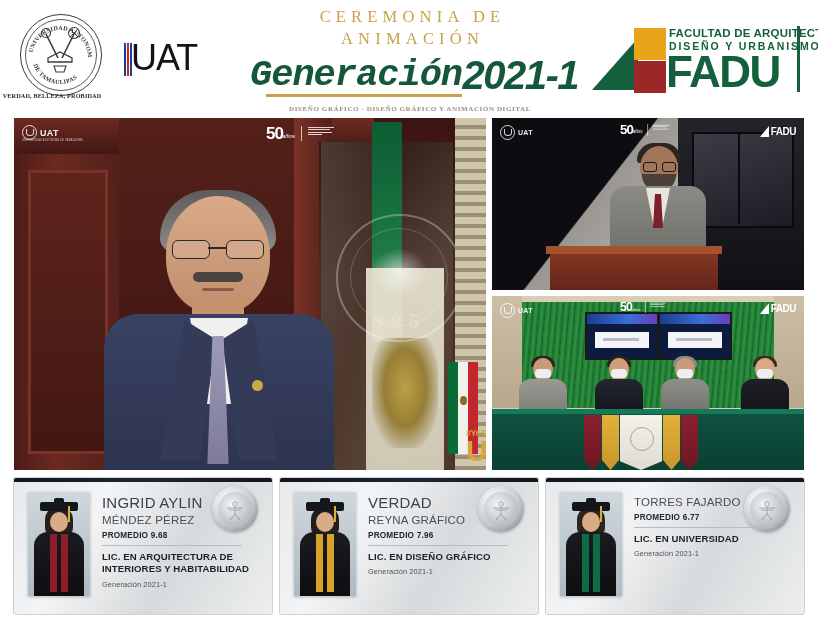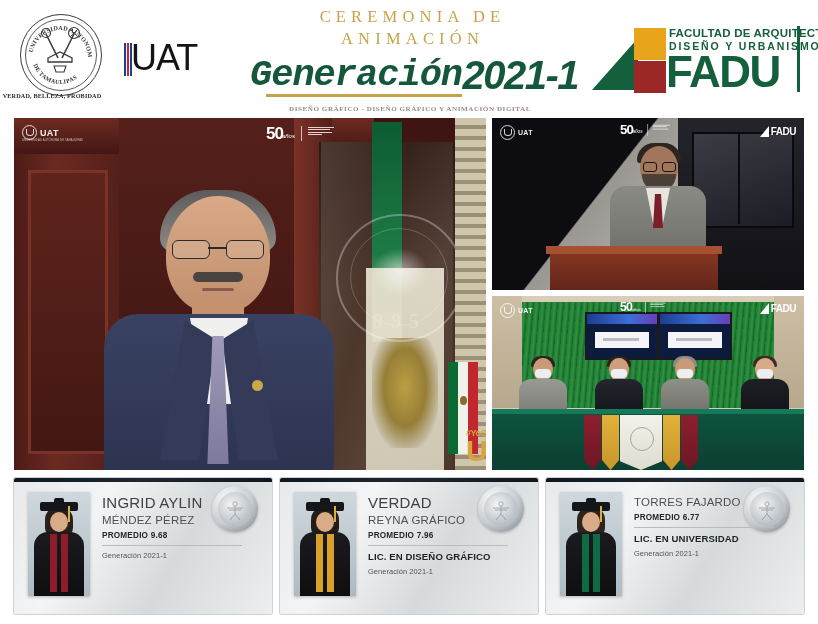--- a/index.html
+++ b/index.html
@@ -438,20 +438,21 @@
         <svg class="vit" viewBox="0 0 20 24">
           <circle cx="10" cy="7" r="2.2" fill="none" stroke="#6d7378" stroke-width="1"></circle>
           <path d="M10 9 L10 17 M2 11 L18 11 M10 17 L5 23 M10 17 L15 23 M4 13 L16 13" stroke="#6d7378" stroke-width="1" fill="none"></path>
         </svg>
       </div>
       <div class="info">
         <div class="g-first">INGRID AYLIN</div>
         <div class="g-last">MÉNDEZ PÉREZ</div>
         <div class="g-avg">PROMEDIO 9.68</div>
         <div class="g-rule"></div>
+        <div class="g-deg">LIC. EN ARQUITECTURA DE INTERIORES Y HABITABILIDAD</div>
         <div class="g-gen">Generación 2021-1</div>
       </div>
     </div>
 
     <div class="card">
       <div class="topbar"></div>
       <div class="photo">
         <span class="ph-hair" style="background:#241c16"></span>
           <span class="ph-face"></span>
           <span class="ph-cap"></span>

